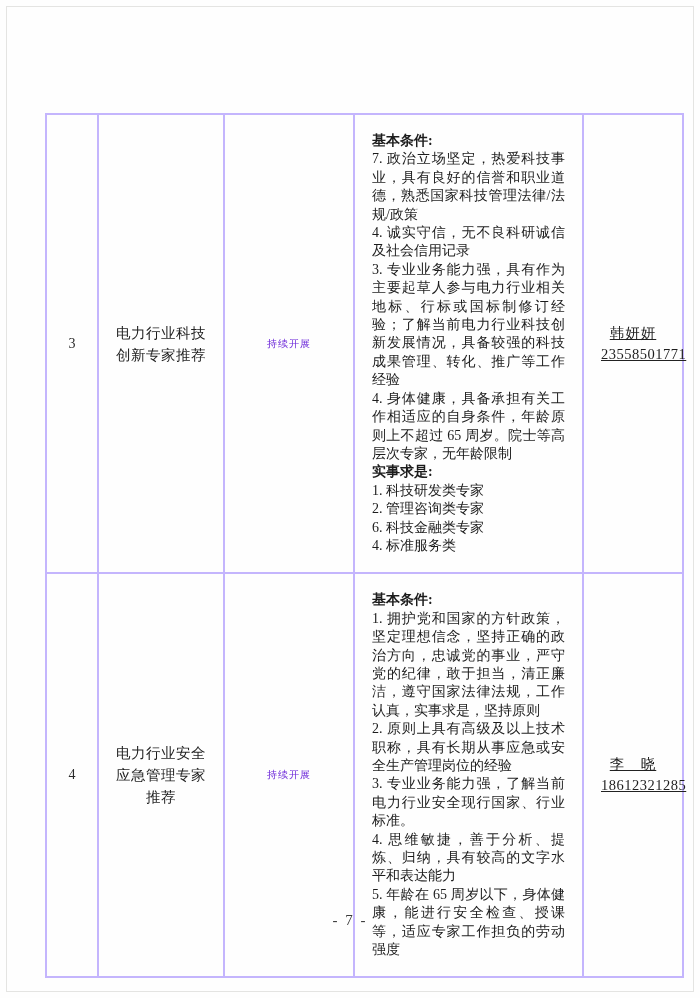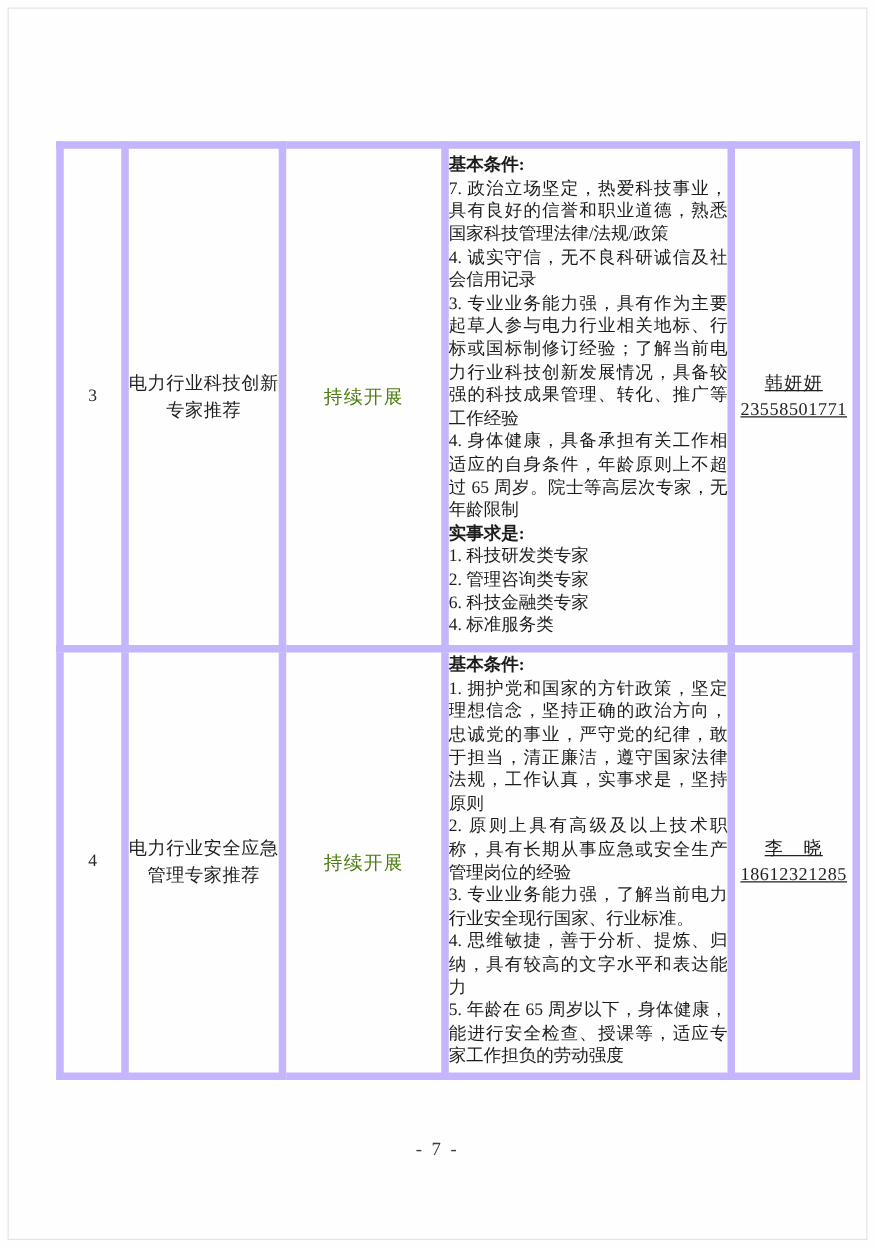--- a/index.html
+++ b/index.html
@@ -27,45 +27,45 @@
   table.main-table {
     position: absolute;
     left: 45px;
     top: 113px;
     width: 637px;
     border-collapse: collapse;
     table-layout: fixed;
     border: 2px solid #6f6f6f;
   }
   table.main-table td {
-    border: 6px solid #c4b5fd;
-    padding: 0;
+    border: 2px solid #c4b5fd;
+    padding: 17px;
     vertical-align: middle;
     font-size: 14px;
   }
   tr.row-3 { height: 403px; }
   tr.row-4 { height: 342px; }
   td.col-idx {
     text-align: center;
     font-size: 15px;
     color: #2a2a2a;
   }
   td.col-name { padding: 0 12px; }
   .name-text {
     font-size: 14.5px;
     line-height: 22px;
     text-align: center;
     color: #1e1e1e;
     letter-spacing: 0.5px;
   }
   td.col-status { text-align: center; }
   .status-text {
-    font-size: 15px;
+    font-size: 10px;
     letter-spacing: 1px;
-    color: #4d7c0f;
+    color: #6d28d9;
   }
   td.col-cond {
     vertical-align: top;
     padding: 6px 7px 4px 8px;
   }
   .cond-line {
     margin: 0;
     font-size: 14px;
     line-height: 18.4px;
     text-align: justify;

